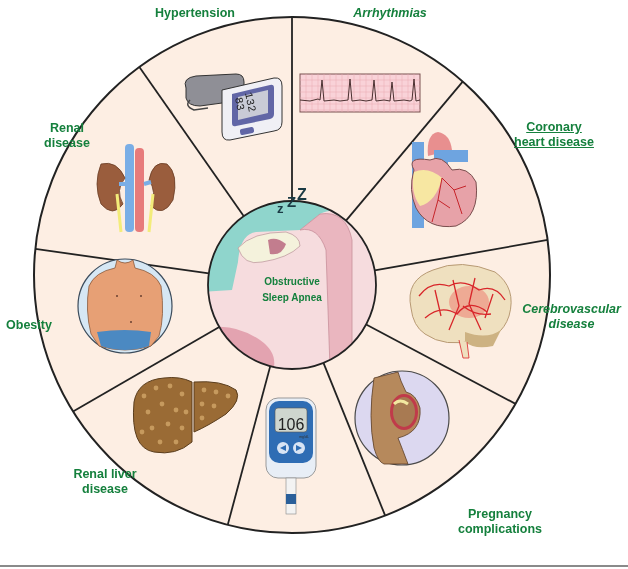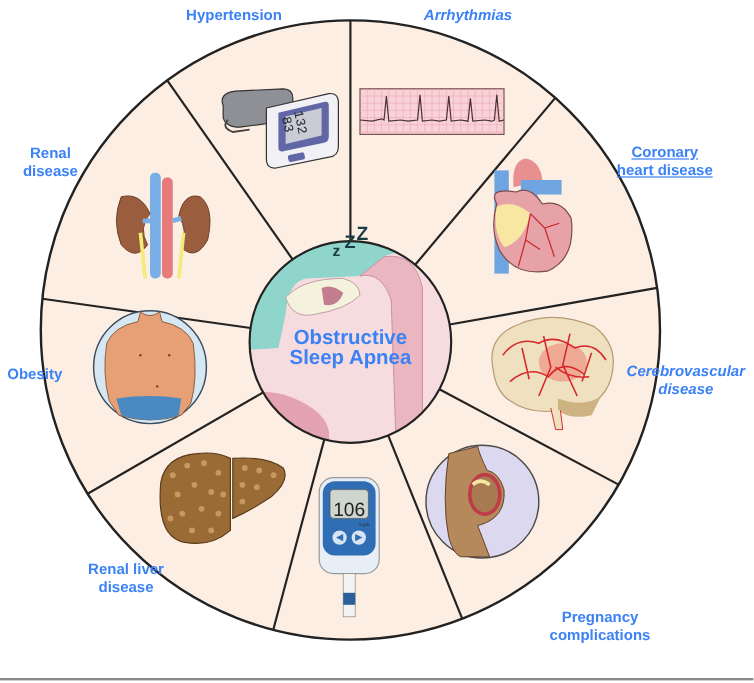--- a/index.html
+++ b/index.html
@@ -1,20 +1,20 @@
 <!DOCTYPE html>
 <html><head>
 <meta charset="utf-8">
 <style>
   html, body { margin: 0; padding: 0; background: #ffffff; }
   body { width: 628px; height: 569px; position: relative; overflow: hidden; font-family: "Liberation Sans", sans-serif; }
   #stage { position: absolute; left: 0; top: 0; width: 628px; height: 569px; }
-  .label { position: absolute; font-weight: bold; font-size: 12.5px; color: #3b82f6; text-align: center; line-height: 15px; white-space: pre-line; }
+  .label { position: absolute; font-weight: bold; font-size: 12.5px; color: #15803d; text-align: center; line-height: 15px; white-space: pre-line; }
   .bottom-rule { position: absolute; left: 0; right: 0; top: 565px; height: 2px; background: #8a8a8a; }
-  .center-label { font-size: 17px; line-height: 16px; }
+  .center-label { font-size: 10px; line-height: 16px; }
 </style>
 </head>
 <body>
 
 <div id="stage">
   <svg id="wheel" width="628" height="569" viewBox="0 0 628 569">
     <g id="segments-layer">
         <circle cx="292" cy="275" r="258" fill="#fdeee3"></circle>
       </g>
     <g id="dividers-layer">
@@ -182,18 +182,18 @@
   <div class="label" style="left:140px; top:6px; width:110px;">Hypertension</div>
   <div class="label" style="left:340px; top:6px; width:100px;font-style:italic;">Arrhythmias</div>
   <div class="label" style="left:494px; top:120px; width:120px;text-decoration:underline;">Coronary
 heart disease</div>
   <div class="label" style="left:515px; top:302px; width:113px;font-style:italic;">Cerebrovascular
 disease</div>
   <div class="label" style="left:440px; top:467px; width:120px;margin-top:40px;">Pregnancy
 complications</div>
   <div class="label" style="left:55px; top:467px; width:100px;">Renal liver
 disease</div>
-  <div class="label" style="left:0px; top:305px; width:58px;">Obesity</div>
-  <div class="label" style="left:7px; top:121px; width:70px;">Renal
+  <div class="label" style="left:0px; top:318px; width:58px;">Obesity</div>
+  <div class="label" style="left:32px; top:121px; width:70px;">Renal
 disease</div>
 
   <div class="bottom-rule"></div>
 </div>
 
 </body></html>

